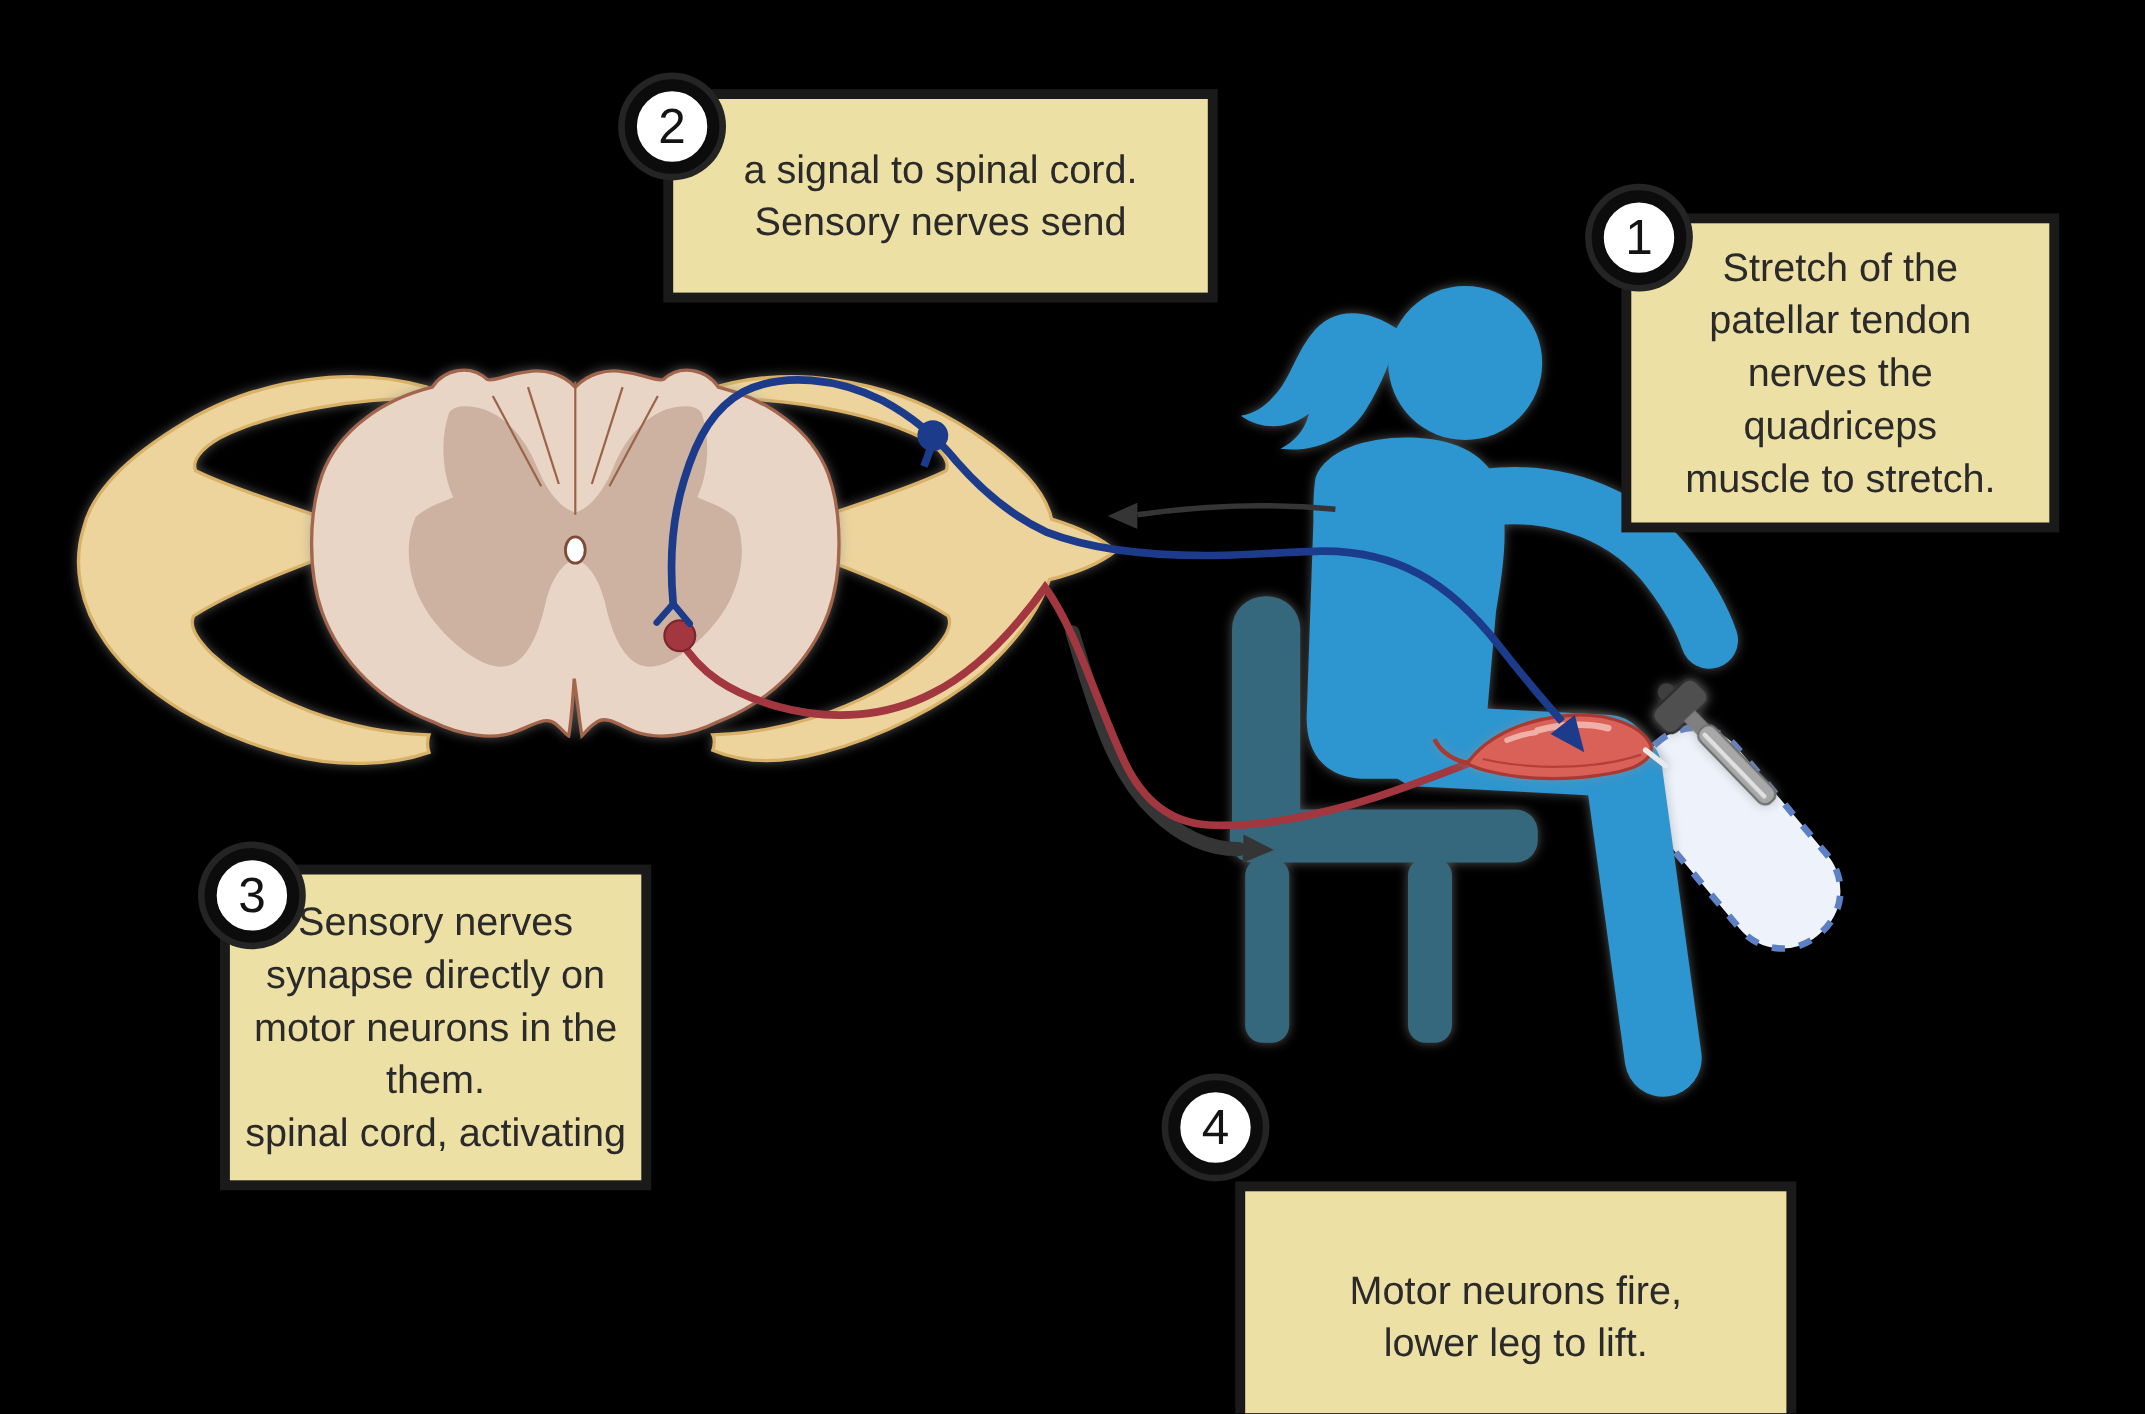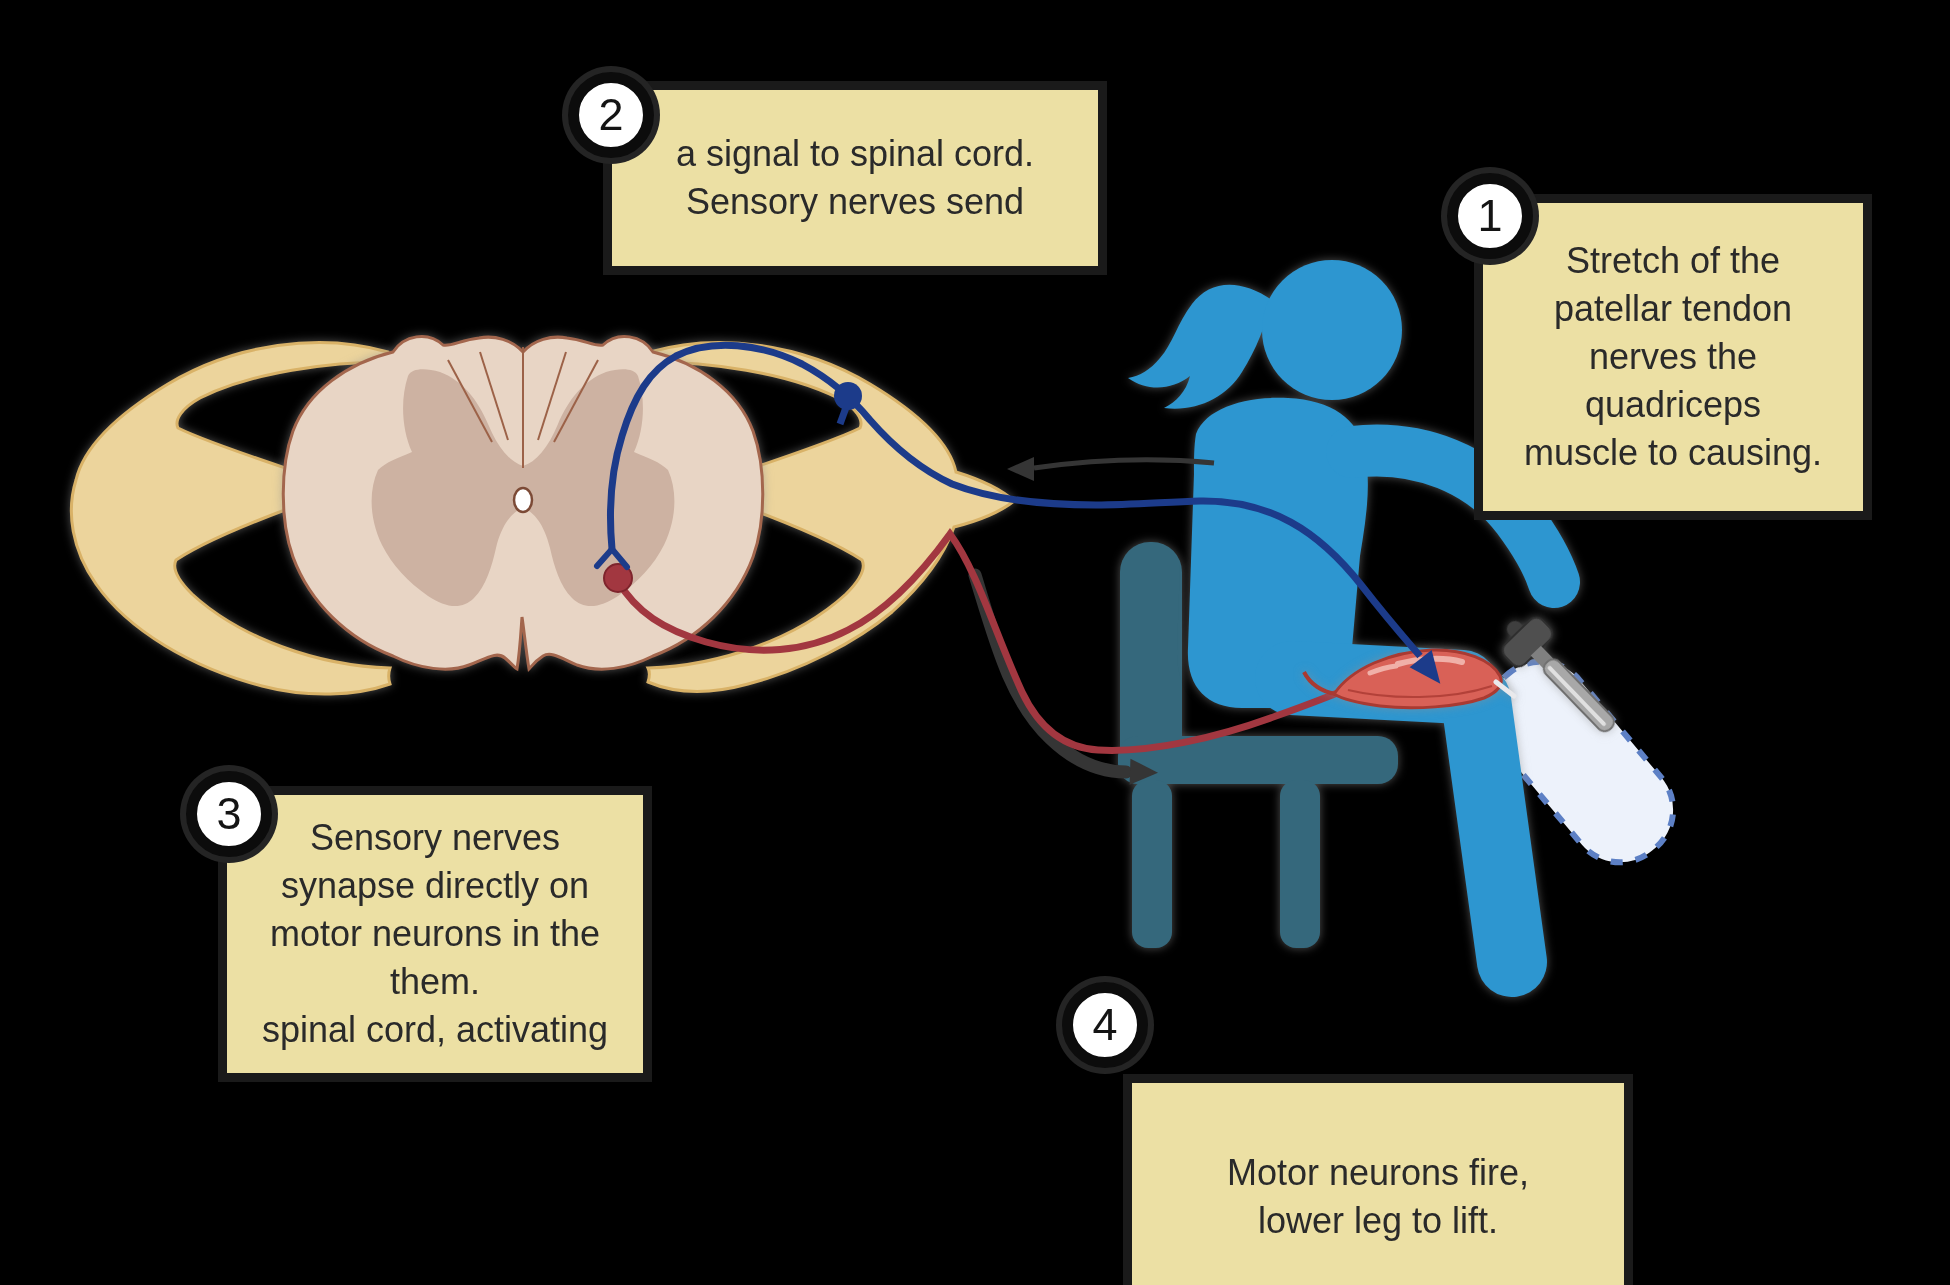--- a/index.html
+++ b/index.html
@@ -159,34 +159,34 @@
   <div class="note" style="left:612px;top:90px;width:486px;height:176px;">
     <div>
       <div>a signal to spinal cord.</div>
       <div>Sensory nerves send</div>
     </div>
   </div>
   <div class="badge" style="left:568px;top:72px;">
     <span>2</span>
   </div>
 
-  <div class="note" style="left:1483px;top:203px;width:380px;height:308px;">
+  <div class="note" style="left:1483px;top:203px;width:380px;height:272px;">
     <div>
       <div>Stretch of the</div>
       <div>patellar tendon</div>
       <div>nerves the</div>
       <div>quadriceps</div>
-      <div>muscle to causing.</div>
+      <div>muscle to stretch.</div>
     </div>
   </div>
   <div class="badge" style="left:1447px;top:173px;">
     <span>1</span>
   </div>
 
-  <div class="note" style="left:227px;top:795px;width:416px;height:278px;">
+  <div class="note" style="left:209px;top:795px;width:374px;height:278px;">
     <div>
       <div>Sensory nerves</div>
       <div>synapse directly on</div>
       <div>motor neurons in the</div>
       <div>them.</div>
       <div>spinal cord, activating</div>
     </div>
   </div>
   <div class="badge" style="left:186px;top:771px;">
     <span>3</span>

